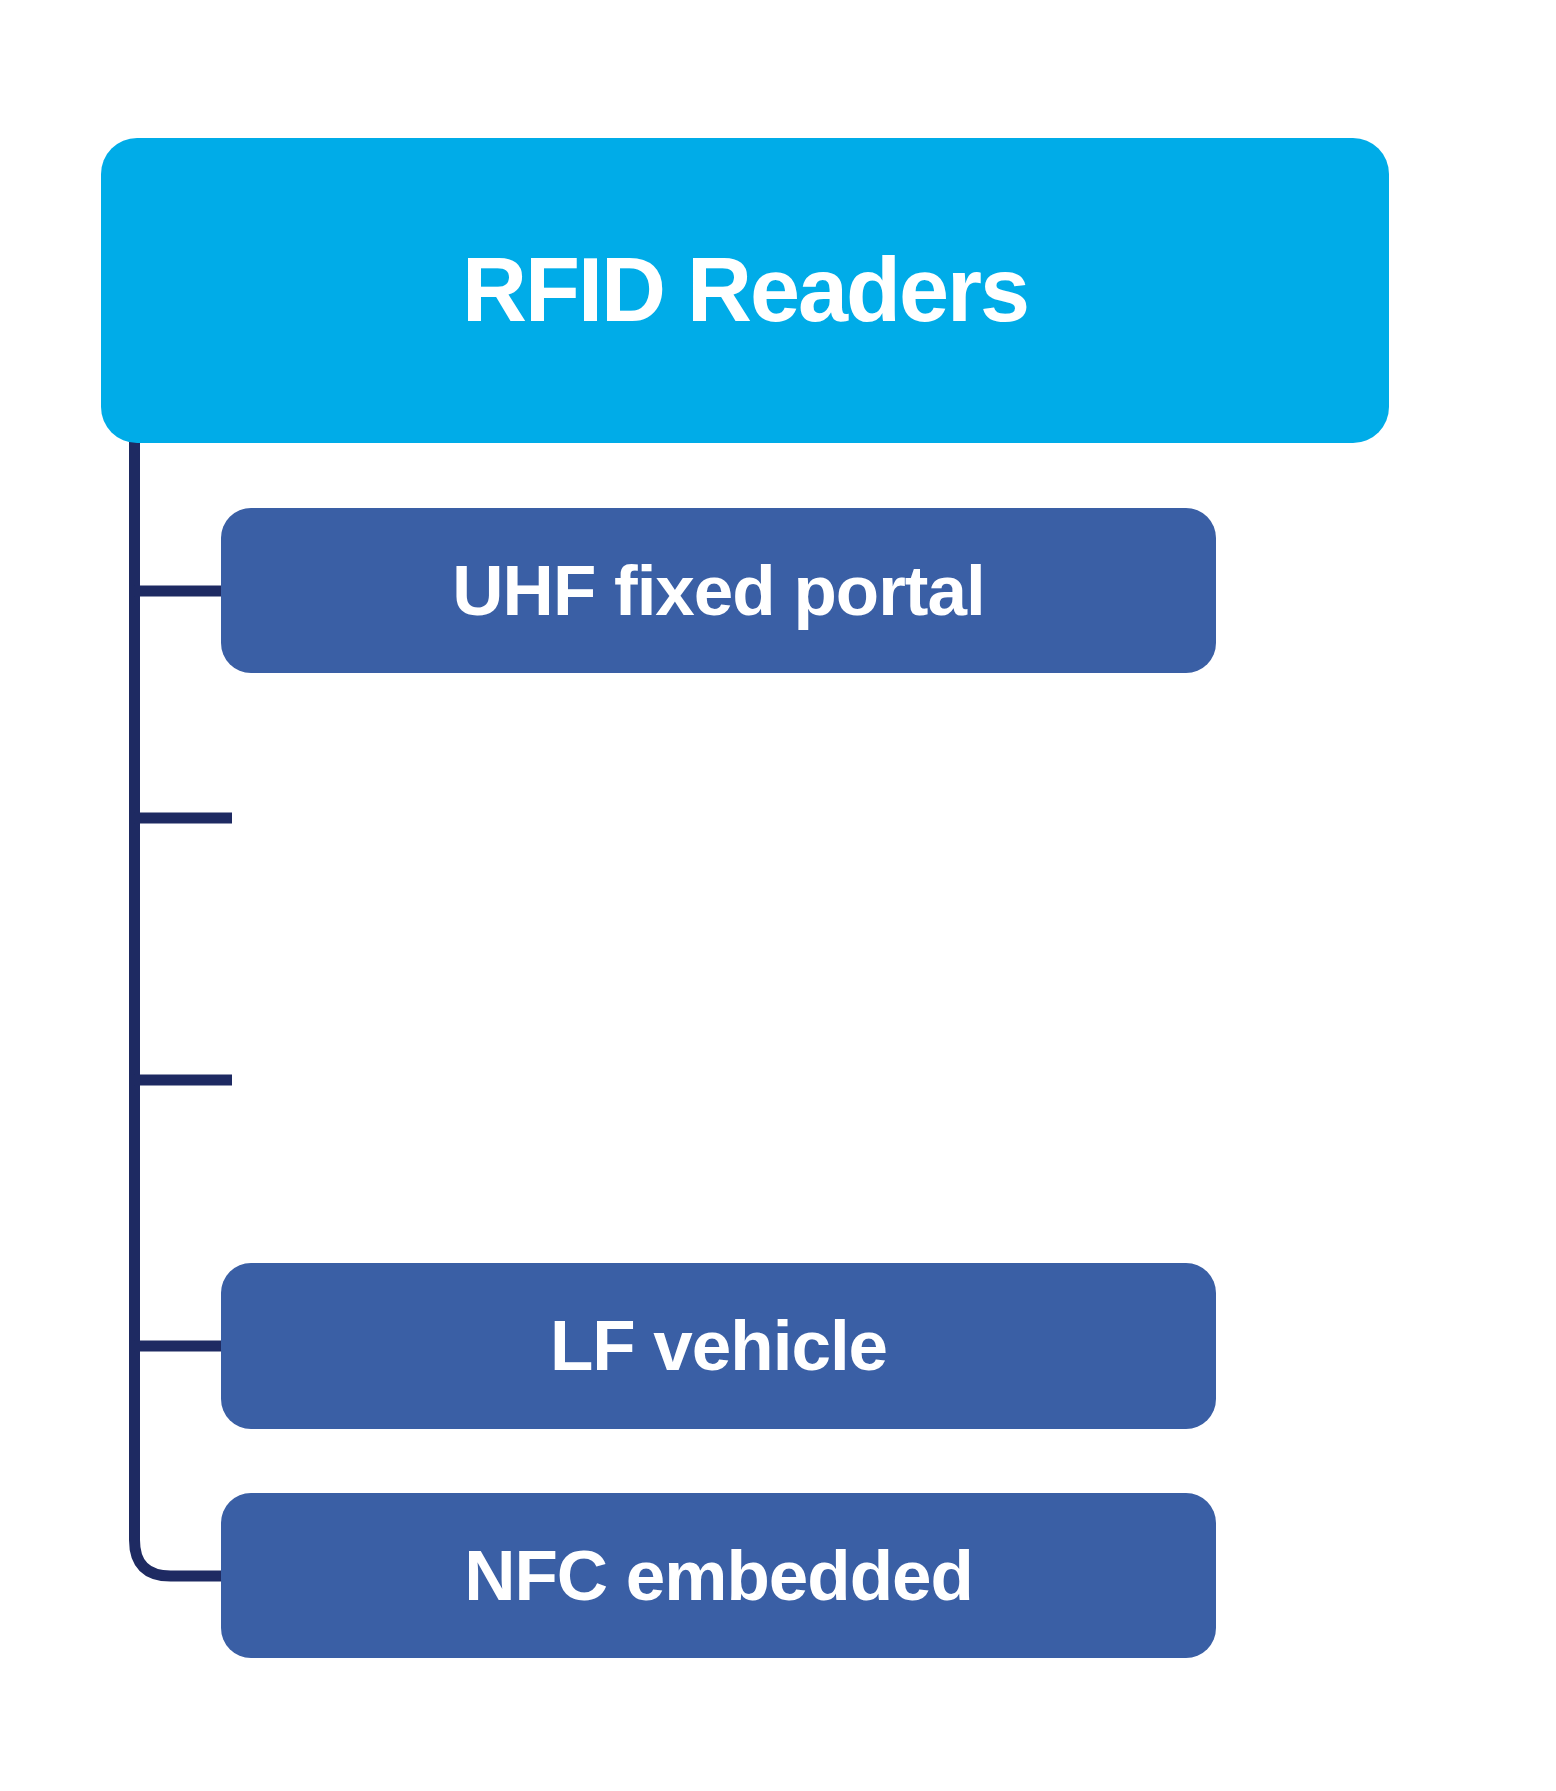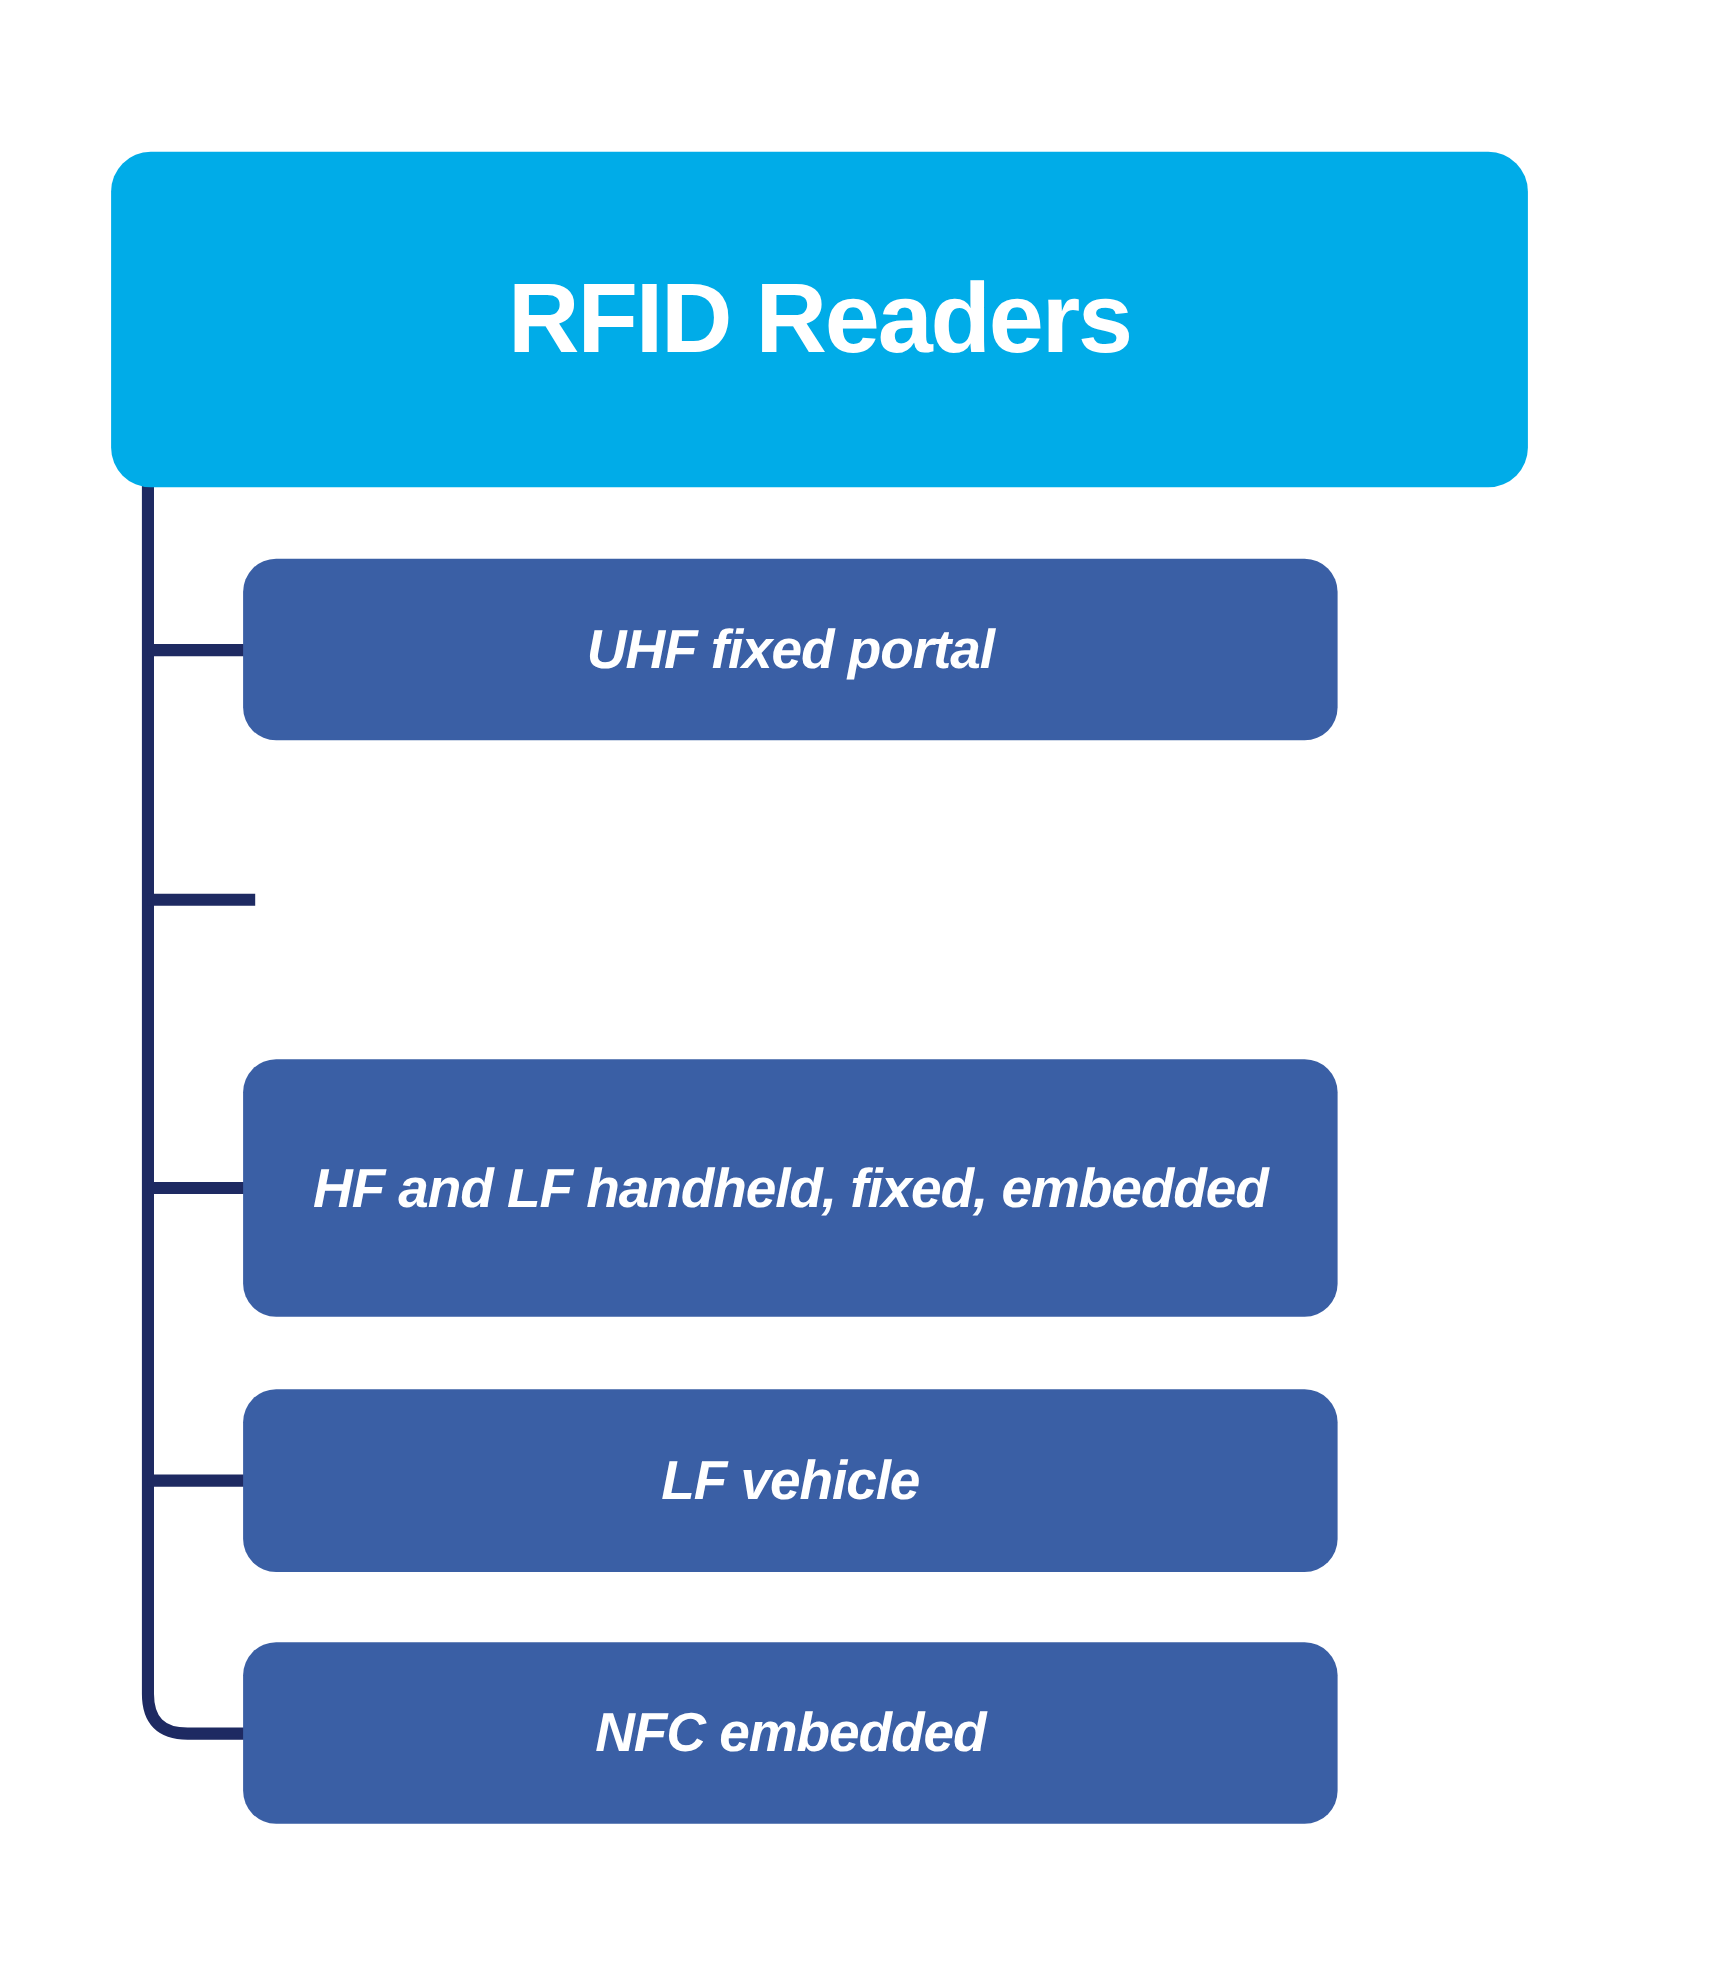--- a/index.html
+++ b/index.html
@@ -40,24 +40,23 @@
     border-radius: 36px;
     background: var(--root-box, #00ACE8);
     font-size: 90px;
     letter-spacing: -2px;
   }
   .child-node {
     left: 221px;
     width: 995px;
     border-radius: 30px;
     background: var(--child-box, #3A5FA5);
-    font-size: 50px;
+    font-size: 71px;
     letter-spacing: -1px;
     line-height: 1.18;
-    font-style: italic;
   }
   .child-node .label {
     display: block;
     max-width: 1130px;
   }
   .child-1 { top: 508px;  height: 165px; }
   .child-2 { top: 736px;  height: 165px; }
   .child-3 { top: 963px;  height: 234px; }
   .child-4 { top: 1263px; height: 166px; }
   .child-5 { top: 1493px; height: 165px; }
@@ -77,23 +76,20 @@
 
   <div class="node root-node">
     <span class="label">RFID Readers</span>
   </div>
 
   <div class="node child-node child-1">
     <span class="label">UHF fixed portal</span>
   </div>
 
 
-  <div class="node child-node child-3">
-    <span class="label">HF and LF handheld, fixed, embedded</span>
-  </div>
 
   <div class="node child-node child-4">
     <span class="label">LF vehicle</span>
   </div>
 
   <div class="node child-node child-5">
     <span class="label">NFC embedded</span>
   </div>
 
 </div>

